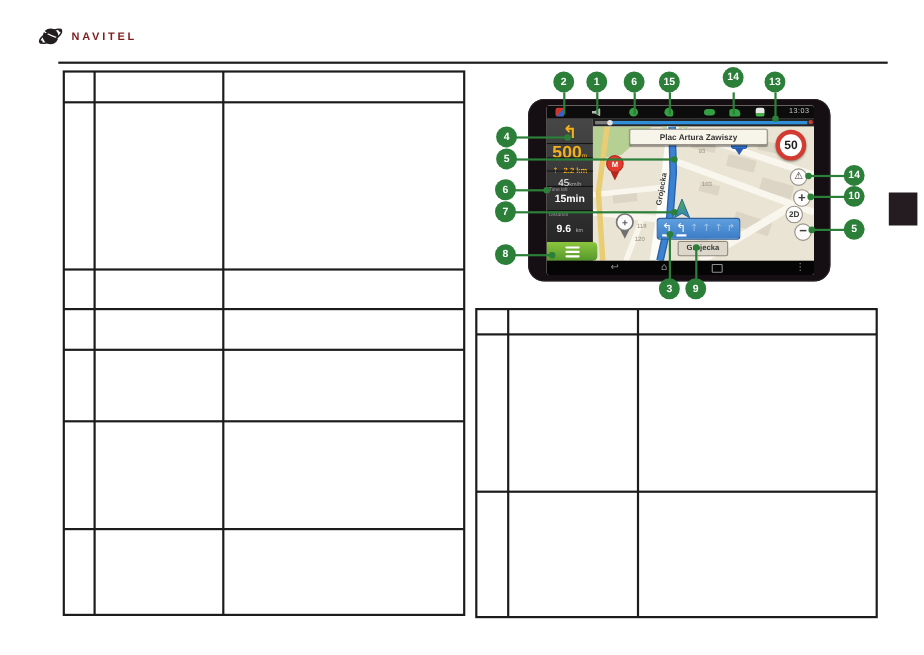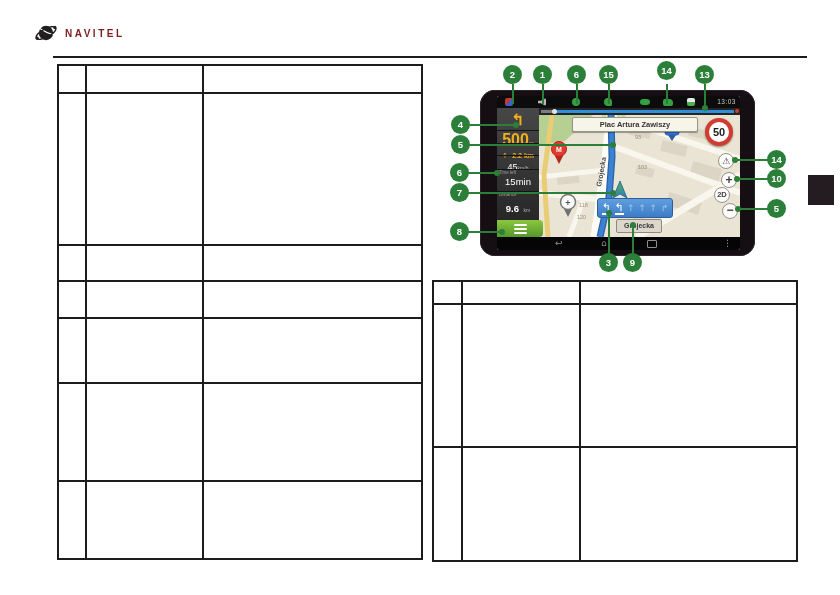--- a/index.html
+++ b/index.html
@@ -224,21 +224,21 @@
         <span class="yellow" style="font-size:16px;font-weight:bold">500</span><span class="yellow" style="font-size:6px">m</span>
       </div>
       <div class="psec" style="top:35px;height:10px">
         <span class="yellow" style="font-size:7px;font-family:'DejaVu Sans',sans-serif">↑</span>
         <span class="yellow" style="font-size:7px;font-weight:bold">2.2 km</span>
       </div>
       <div class="psec" style="top:47px;height:12px">
         <span style="font-size:9px;font-weight:normal">45</span><span style="font-size:5px;color:#b0b0b0">km/h</span>
       </div>
       <div class="psec plabel" style="top:61px;height:6px">Time left</div>
-      <div class="psec" style="top:68px;height:13px;border-top:none;font-size:9.5px;font-weight:normal">15min</div>
+      <div class="psec" style="top:68px;height:13px;border-top:none;font-size:9.5px;font-weight:bold">15min</div>
       <div class="psec plabel" style="top:83px;height:6px">Distance</div>
       <div class="psec" style="top:90px;height:13px;border-top:none">
         <span style="font-size:9.5px;font-weight:bold">9.6</span>
         <span style="font-size:5px;color:#b0b0b0">km</span>
       </div>
     </div>
     <div class="menu-btn">
       <span class="burger"></span>
     </div>
 

